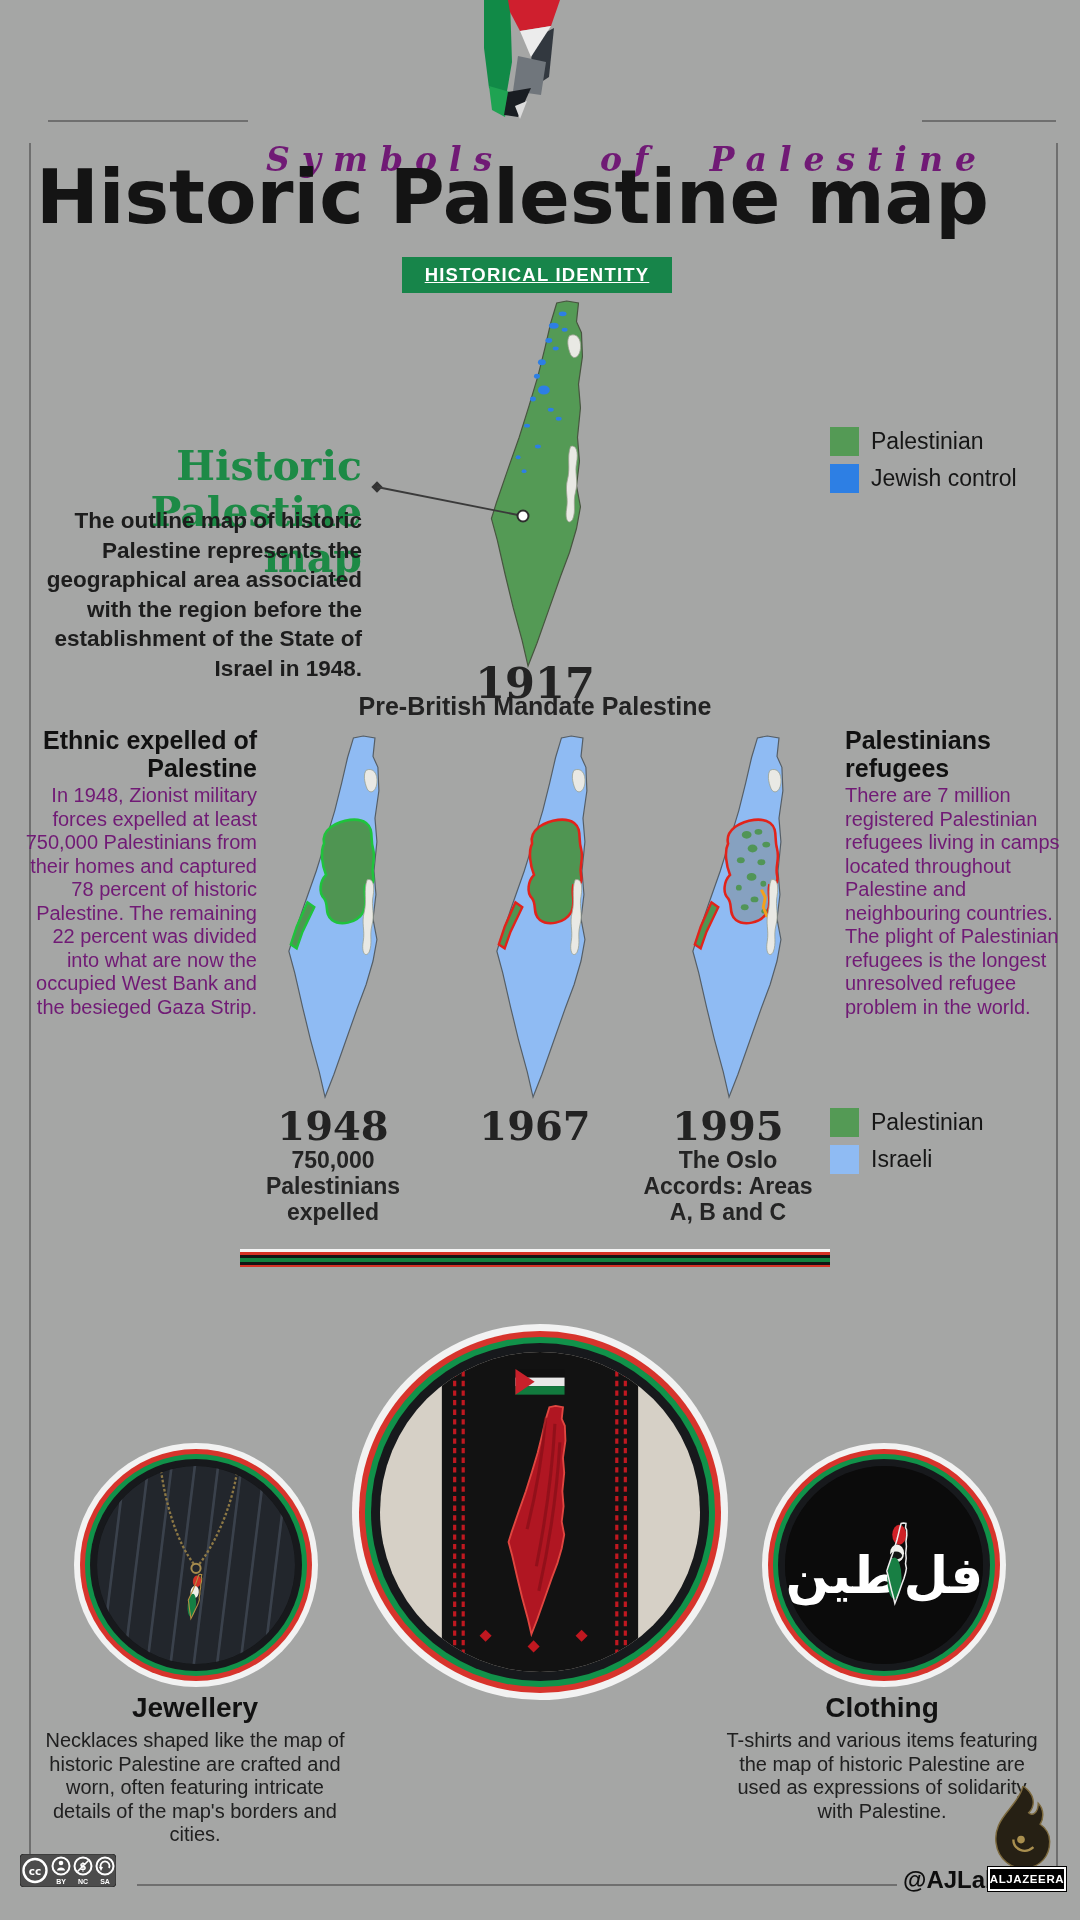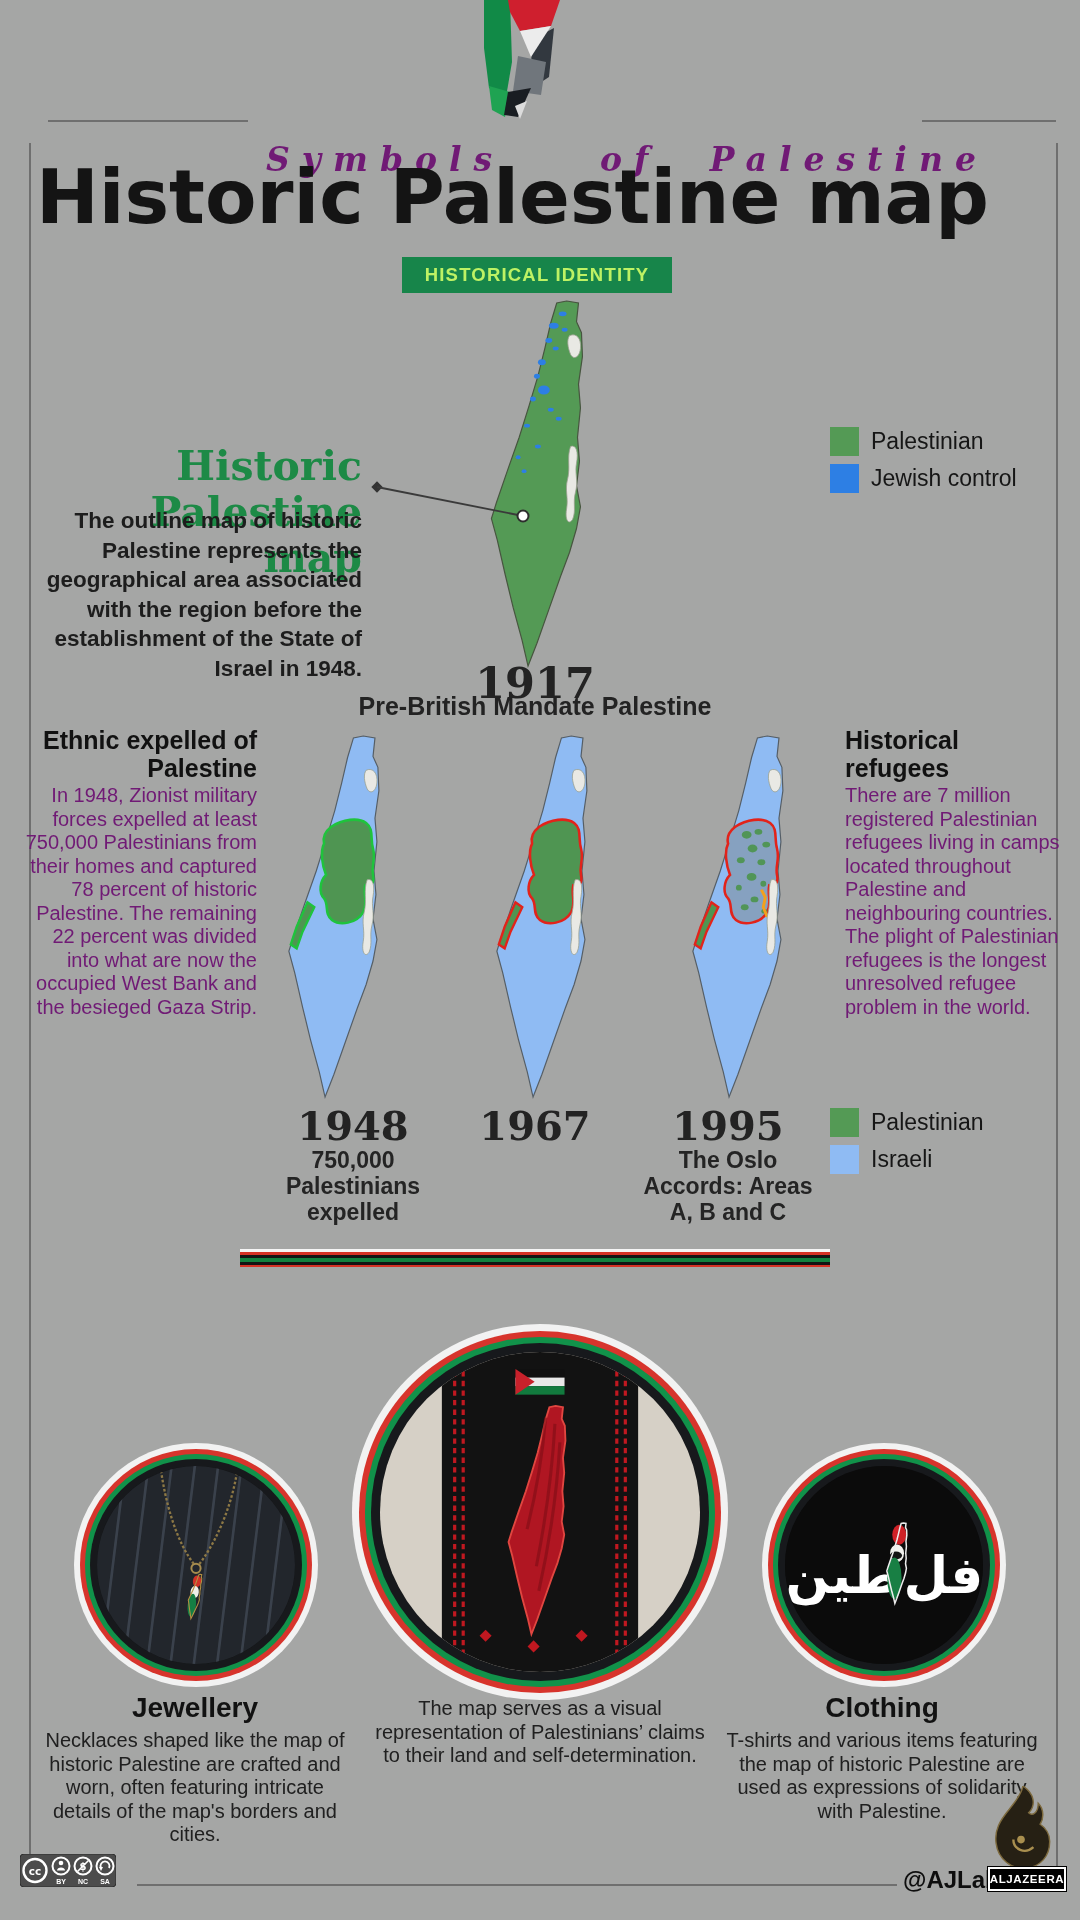--- a/index.html
+++ b/index.html
@@ -10,22 +10,22 @@
 
   
   .vline{width:1.5px;background:#6f6f6f;}
   .hline{height:1.5px;background:#6f6f6f;}
 
   
   .series{font-family:"DejaVu Serif","Liberation Serif",serif;font-style:italic;font-weight:bold;
           font-size:33px;letter-spacing:12px;color:#701a75;}
   .title{font-family:"DejaVu Sans",sans-serif;font-weight:700;font-size:75px;line-height:78px;
          color:#141414;letter-spacing:0px;}
-  .badge{background:#17854a;color:#bef264;font-weight:700;font-size:18.5px;letter-spacing:1.2px;
-         display:flex;align-items:center;justify-content:center;}
+  .badge{background:#17854a;color:#ffffff;font-weight:700;font-size:18.5px;letter-spacing:1.2px;
+         display:flex;align-items:center;justify-content:center;text-decoration:underline;}
 
   
   .callout-title{font-family:"DejaVu Serif","Liberation Serif",serif;font-weight:bold;font-size:41px;
                  line-height:46px;color:#1d8a46;text-align:right;margin-top:40px;}
   .callout-body{font-size:22.5px;line-height:29.5px;font-weight:700;text-align:right;color:#1d1d1d;}
   .yearbig{font-family:"DejaVu Serif","Liberation Serif",serif;font-weight:bold;font-size:43px;
            color:#232323;text-align:center;}
   .yearcap{font-size:25px;font-weight:700;text-align:center;color:#232323;}
 
   .legend-row{display:flex;align-items:flex-start;margin-bottom:8px;}
@@ -125,21 +125,21 @@
     <div class="legend-label">Jewish control</div>
   </div>
 </div>
 
 <div class="abs yearbig" style="left:435px;top:658px;width:200px;">1917</div>
 <div class="abs yearcap" style="left:325px;top:692px;width:420px;">Pre-British Mandate Palestine</div>
 
 <div class="abs sec-title" style="left:22px;top:726px;width:235px;text-align:right;">Ethnic expelled of Palestine</div>
 <div class="abs sec-body" style="left:19px;top:784px;width:238px;text-align:right;">In 1948, Zionist military forces expelled at least 750,000 Palestinians from their homes and captured 78 percent of historic Palestine. The remaining 22 percent was divided into what are now the occupied West Bank and the besieged Gaza Strip.</div>
 
-<div class="abs sec-title" style="left:845px;top:726px;width:220px;text-align:left;">Historical refugees</div>
+<div class="abs sec-title" style="left:845px;top:726px;width:220px;text-align:left;">Palestinians refugees</div>
 <div class="abs sec-body" style="left:845px;top:784px;width:228px;text-align:left;">There are 7 million registered Palestinian refugees living in camps located throughout Palestine and neighbouring countries. The plight of Palestinian refugees is the longest unresolved refugee problem in the world.</div>
 
 <svg class="abs" style="left:264px;top:735px;" width="128" height="364" viewBox="0 0 130 372">
   <path d="M101,1 L113,3 L111,22 L116,33 L117,57 L113,85 L115,109 L112,139 L114,163 L111,188 L115,209 L111,231 L104,255 L95,279 L83,313 L71,347 L62,370 L56,344 L47,311 L39,278 L31,243 L25,221 L30,205 L41,173 L53,139 L63,107 L72,77 L79,49 L85,23 L91,3 Z" fill="#8fbbf3" stroke="#555e66" stroke-width="1.2"></path>
   <path d="M68,94 C80,86 96,84 104,90 C112,96 108,106 111,116 C114,128 109,133 111,143 C113,153 107,156 103,154 C101,164 106,171 101,181 C94,193 77,195 69,189 C61,183 66,173 61,167 C55,161 57,149 63,143 C59,133 57,119 61,111 C59,103 63,98 68,94 Z" fill="#4f9552" stroke="#1fc33c" stroke-width="2.6"></path>
   <path d="M27,214 L33,196 L44,171 L51,176 L39,201 L33,218 Z" fill="#4f9552" stroke="#1fc33c" stroke-width="2.4"></path>
   <path d="M104,36 C111,33 116,39 115,49 C114,58 108,61 105,55 C102,48 101,40 104,36 Z" fill="#e9e9e4" stroke="#9aa08f" stroke-width="0.8"></path>
   <path d="M105,148 C111,146 113,154 111,165 C109,175 113,183 110,194 C107,206 111,212 107,222 C103,228 99,222 101,211 C103,199 99,193 102,181 C105,169 101,159 105,148 Z" fill="#e9e9e4" stroke="#9aa08f" stroke-width="0.8"></path>
 </svg>
 
@@ -167,21 +167,21 @@
       <ellipse cx="88" cy="168" rx="4" ry="3"></ellipse>
     <ellipse cx="78" cy="176" rx="4" ry="3"></ellipse>
       <ellipse cx="98" cy="180" rx="3" ry="2.5"></ellipse>
   </g>
   <path d="M95,158 L99,166 L97,176 L101,186" stroke="#f2a01d" stroke-width="3" fill="none"></path>
   <path d="M27,214 L33,196 L44,171 L51,176 L39,201 L33,218 Z" fill="#4f9552" stroke="#e2231a" stroke-width="2.4"></path>
   <path d="M104,36 C111,33 116,39 115,49 C114,58 108,61 105,55 C102,48 101,40 104,36 Z" fill="#e9e9e4" stroke="#9aa08f" stroke-width="0.8"></path>
   <path d="M105,148 C111,146 113,154 111,165 C109,175 113,183 110,194 C107,206 111,212 107,222 C103,228 99,222 101,211 C103,199 99,193 102,181 C105,169 101,159 105,148 Z" fill="#e9e9e4" stroke="#9aa08f" stroke-width="0.8"></path>
 </svg>
 
-<div class="abs" style="left:258px;top:1105px;width:190px;">
+<div class="abs" style="left:238px;top:1105px;width:190px;">
   <div class="mapcap-year">1948</div>
   <div class="mapcap pre">750,000
 Palestinians
 expelled</div>
 </div>
 <div class="abs" style="left:440px;top:1105px;width:190px;">
   <div class="mapcap-year">1967</div>
 </div>
 <div class="abs" style="left:633px;top:1105px;width:190px;">
   <div class="mapcap-year">1995</div>
@@ -282,21 +282,20 @@
       <path d="M101,1 L113,3 L111,22 L116,33 L117,57 L113,85 L115,109 L112,139 L114,163 L111,188 L115,209 L111,231 L104,255 L95,279 L83,313 L71,347 L62,370 L56,344 L47,311 L39,278 L31,243 L25,221 L30,205 L41,173 L53,139 L63,107 L72,77 L79,49 L85,23 L91,3 Z" fill="none" stroke="#ededed" stroke-width="7"></path>
     </g>
   </svg>
 </div>
 
 <div class="abs" style="left:45px;top:1692px;width:300px;">
   <div class="sym-title">Jewellery</div>
   <div class="sym-body">Necklaces shaped like the map of historic Palestine are crafted and worn, often featuring intricate details of the map's borders and cities.</div>
 </div>
 <div class="abs" style="left:365px;top:1692px;width:350px;">
-  <div class="sym-body">The map serves as a visual representation of Palestinians’ claims to their land and self-determination.</div>
 </div>
 <div class="abs" style="left:717px;top:1692px;width:330px;">
   <div class="sym-title">Clothing</div>
   <div class="sym-body">T-shirts and various items featuring the map of historic Palestine are used as expressions of solidarity with Palestine.</div>
 </div>
 
 <svg class="abs" style="left:20px;top:1854px;" width="96" height="33" viewBox="0 0 96 33">
   <rect width="96" height="33" rx="4" fill="#4c4c4c" stroke="#2e2e2e"></rect>
   <g>
     <circle cx="15" cy="16.5" r="11.5" fill="none" stroke="#fff" stroke-width="2.4"></circle>

